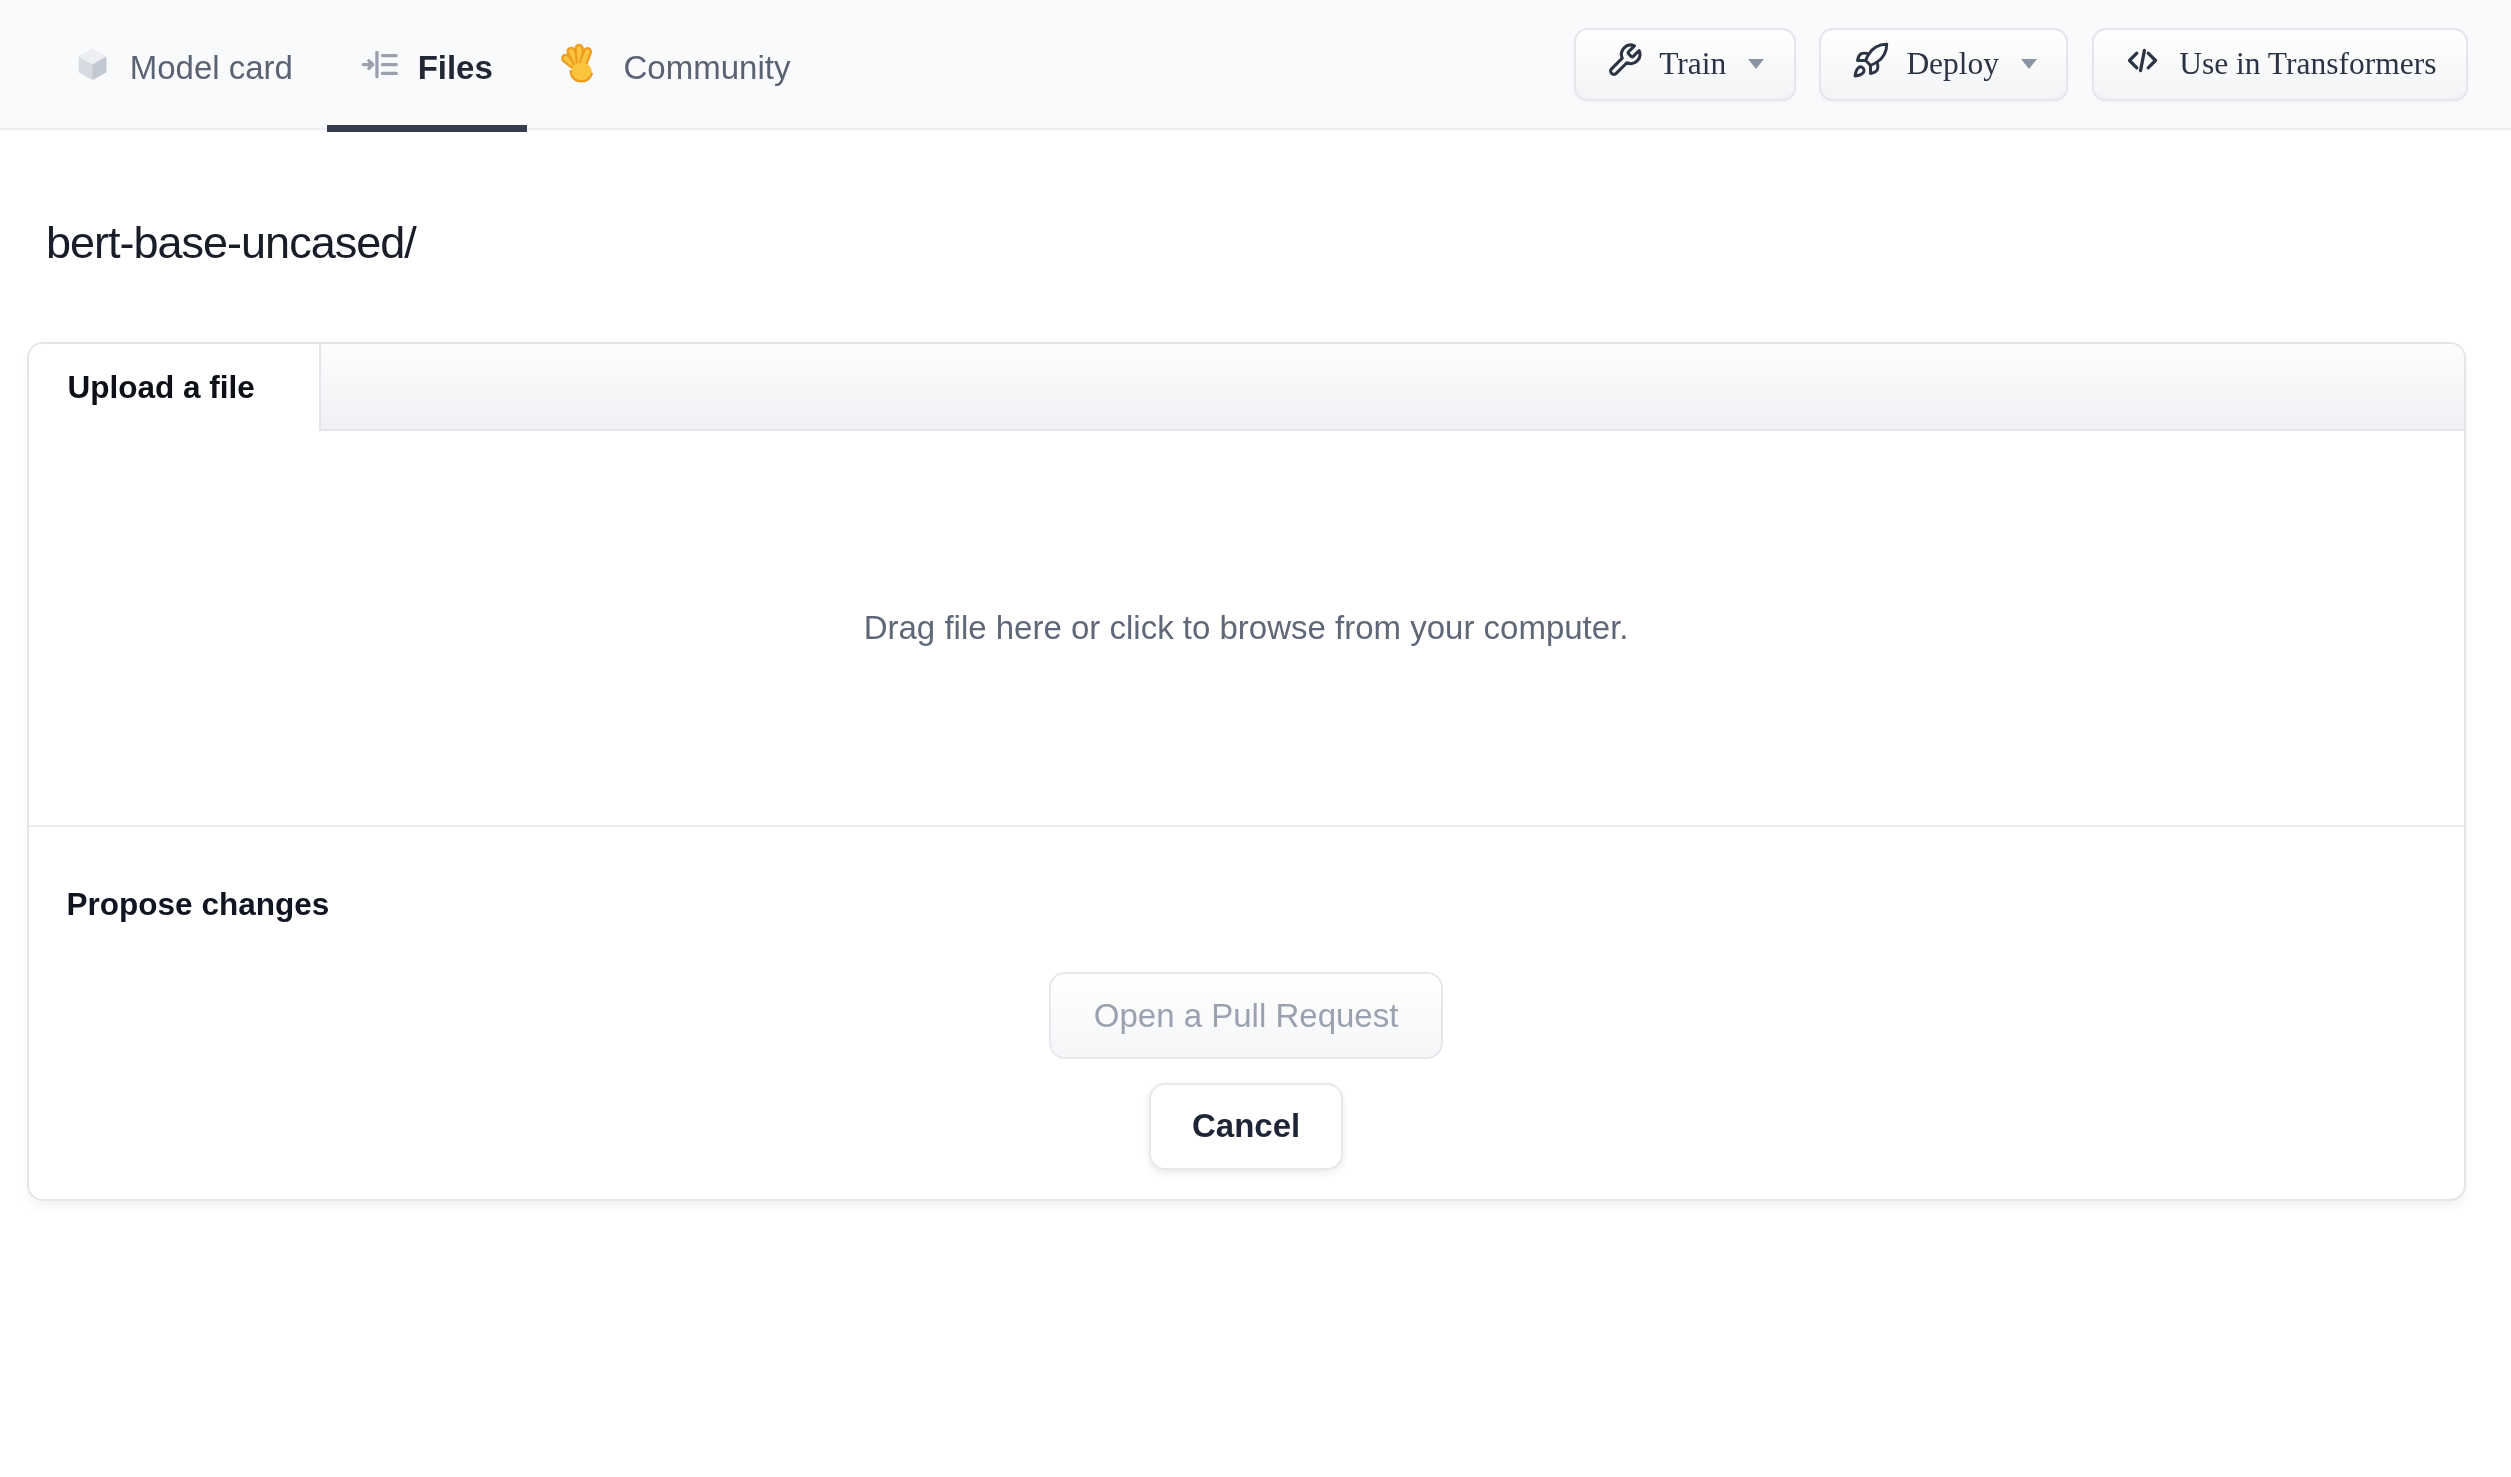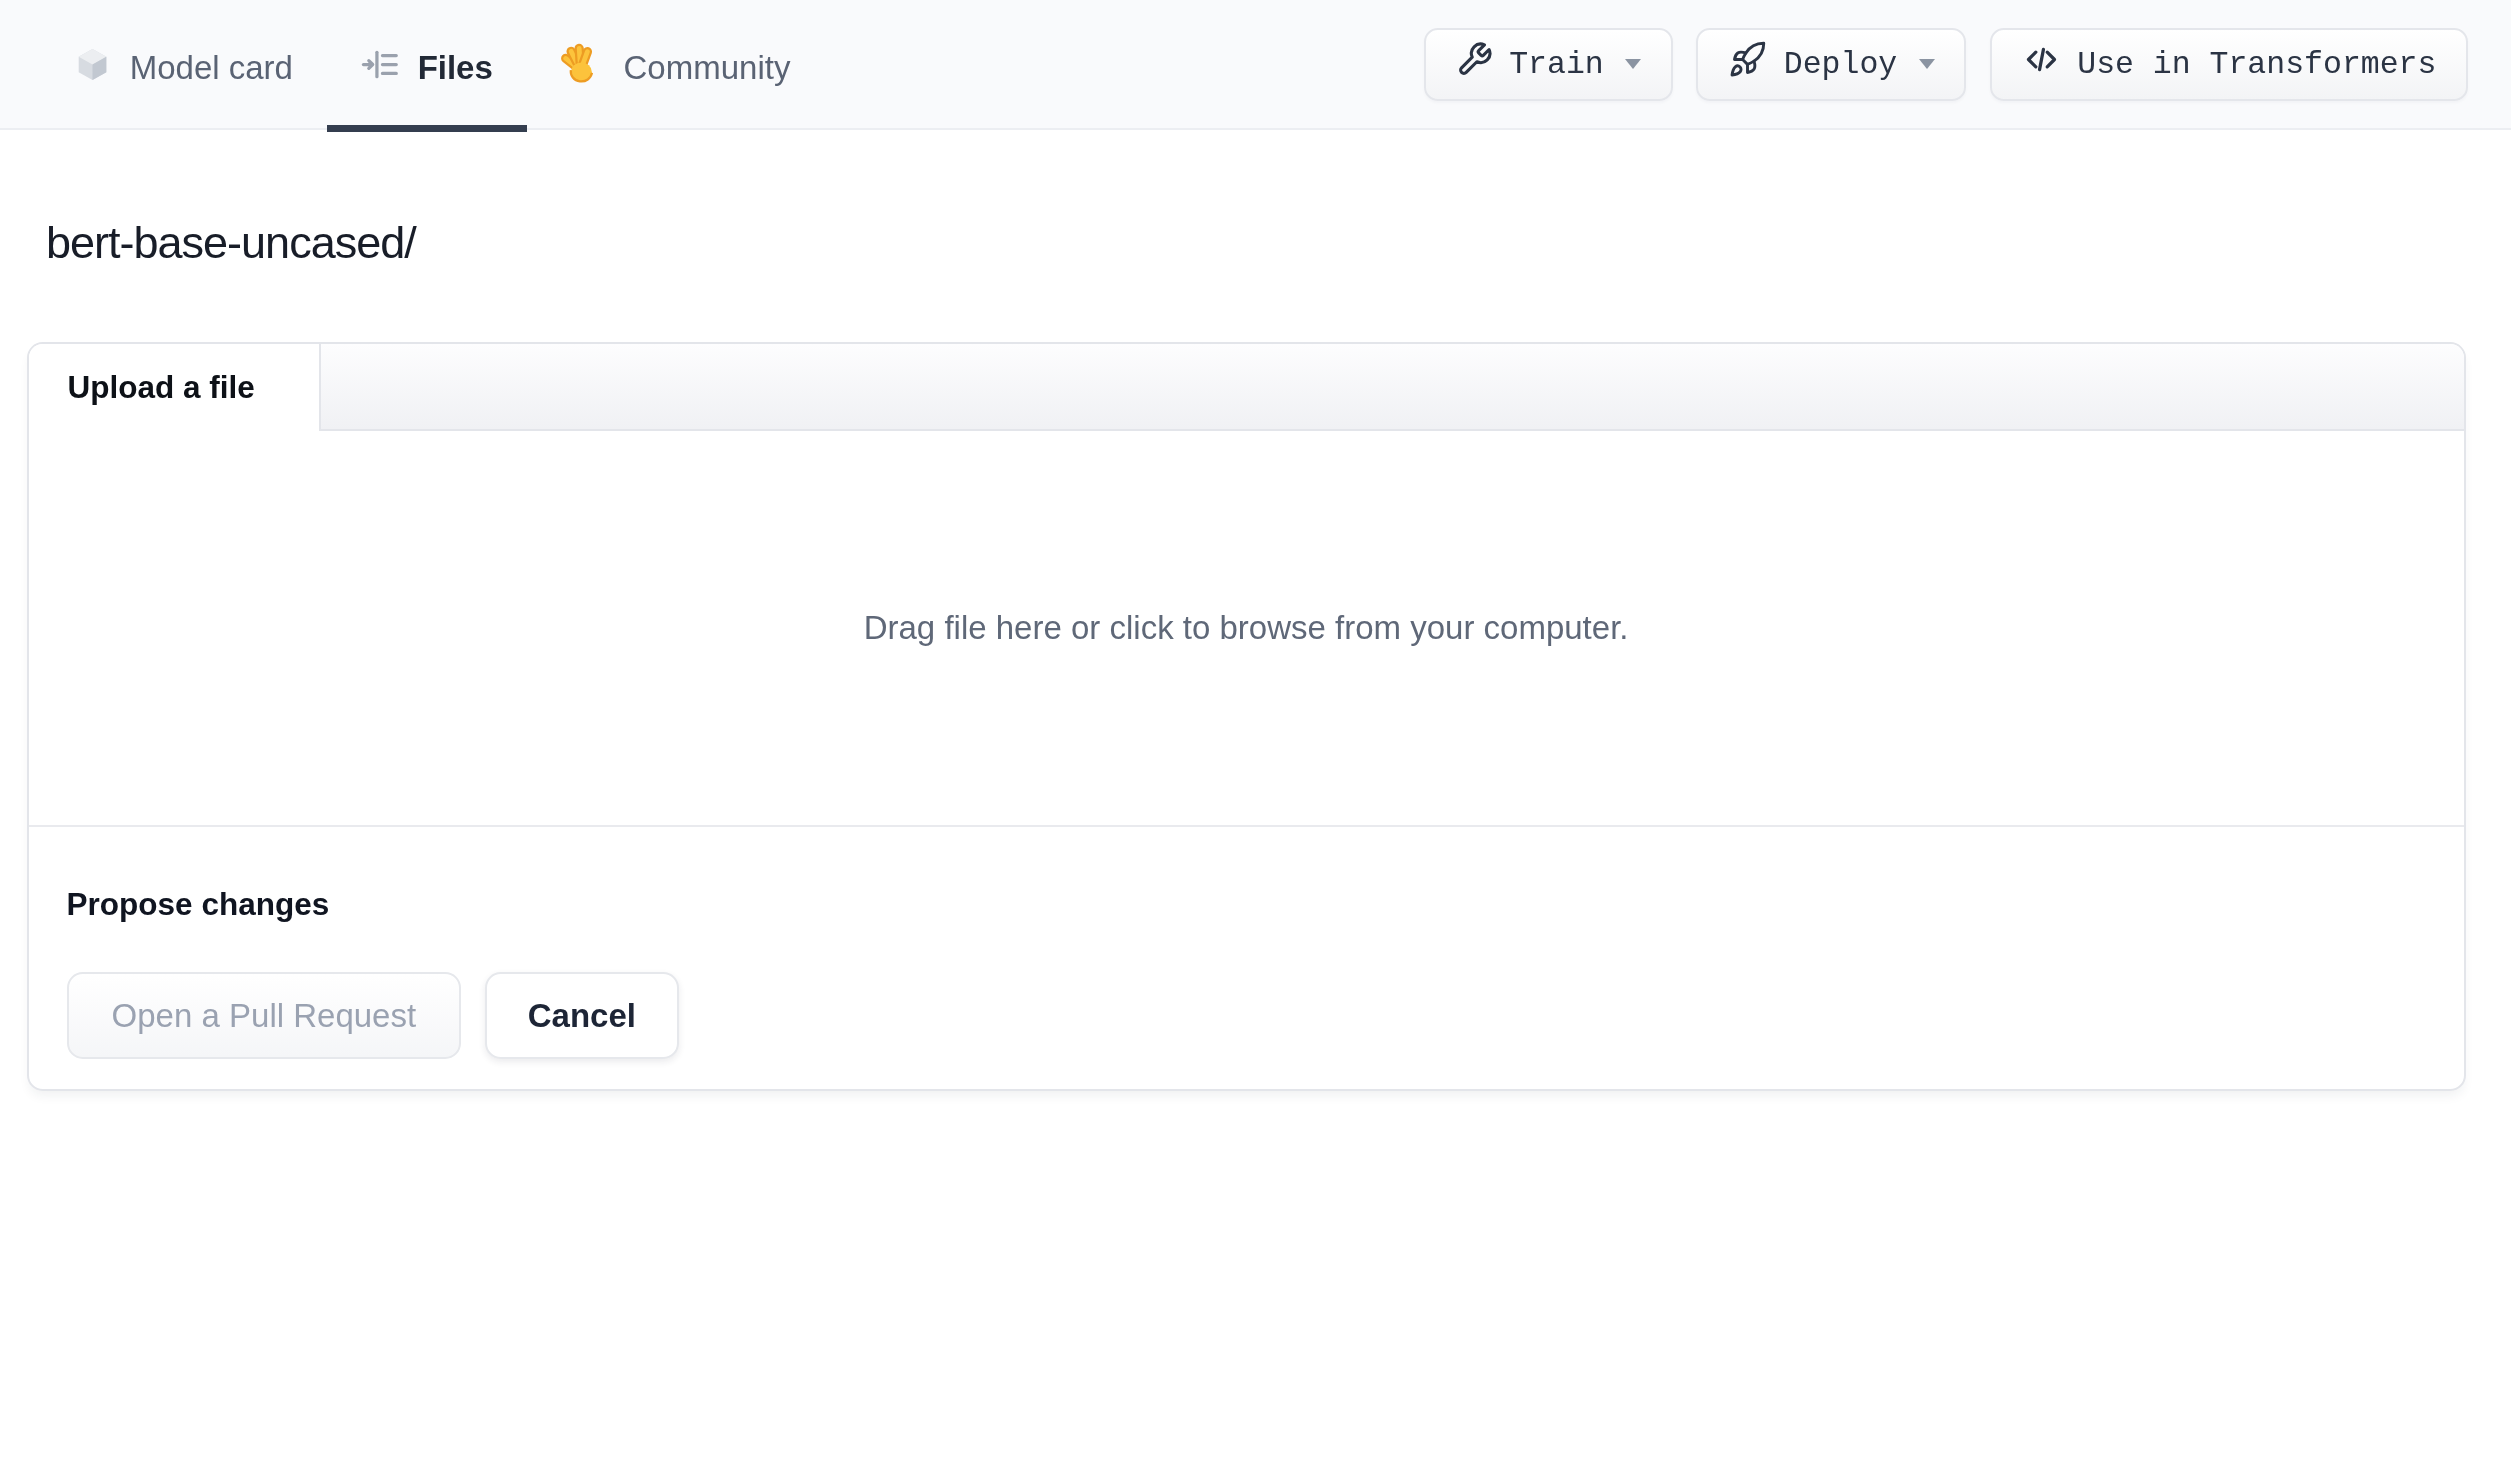--- a/index.html
+++ b/index.html
@@ -39,21 +39,21 @@
     background: var(--accent-underline, #343e4f);
   }
   .nav-actions { margin-left: auto; display: flex; align-items: center; gap: 23.6px; }
   .action-btn {
     height: 73px;
     display: flex; align-items: center; gap: 16.7px;
     padding: 0 29.6px;
     border: 2px solid #e4e6eb;
     border-radius: 13.8px;
     background: linear-gradient(180deg, #ffffff 0%, #f3f4f6 100%);
-    font-family: Liberation Mono, monospace;
+    font-family: Liberation Serif, serif;
     font-size: 31.5px;
     color: #2b3444;
     cursor: pointer;
     white-space: nowrap;
     box-shadow: 0 2px 3px rgba(40,45,60,0.03);
   }
   .caret {
     width: 0; height: 0;
     border-left: 8.9px solid transparent;
     border-right: 8.9px solid transparent;
@@ -134,21 +134,21 @@
     padding: 25.6px 32.5px;
     font-family: inherit;
     font-size: 33px;
     color: #2b3444;
     background: #ffffff;
     resize: none;
     outline: none;
   }
   .resize-grip { position: absolute; right: 9.9px; bottom: 11.8px; pointer-events: none; }
 
-  .form-buttons { margin-top: 49px; display: flex; align-items: center; gap: 23.6px; }
+  .form-buttons { margin-top: 49px; display: flex; align-items: center; gap: 23.6px; flex-direction: column; }
   .pr-btn {
     height: 87px;
     padding: 0 43px;
     border: 2px solid #e6e8ec;
     border-radius: 15.8px;
     background: linear-gradient(180deg, #ffffff 0%, #f5f6f8 100%);
     color: var(--muted-text, #9aa2b1);
     font-family: inherit;
     font-size: 33px;
     cursor: not-allowed;

